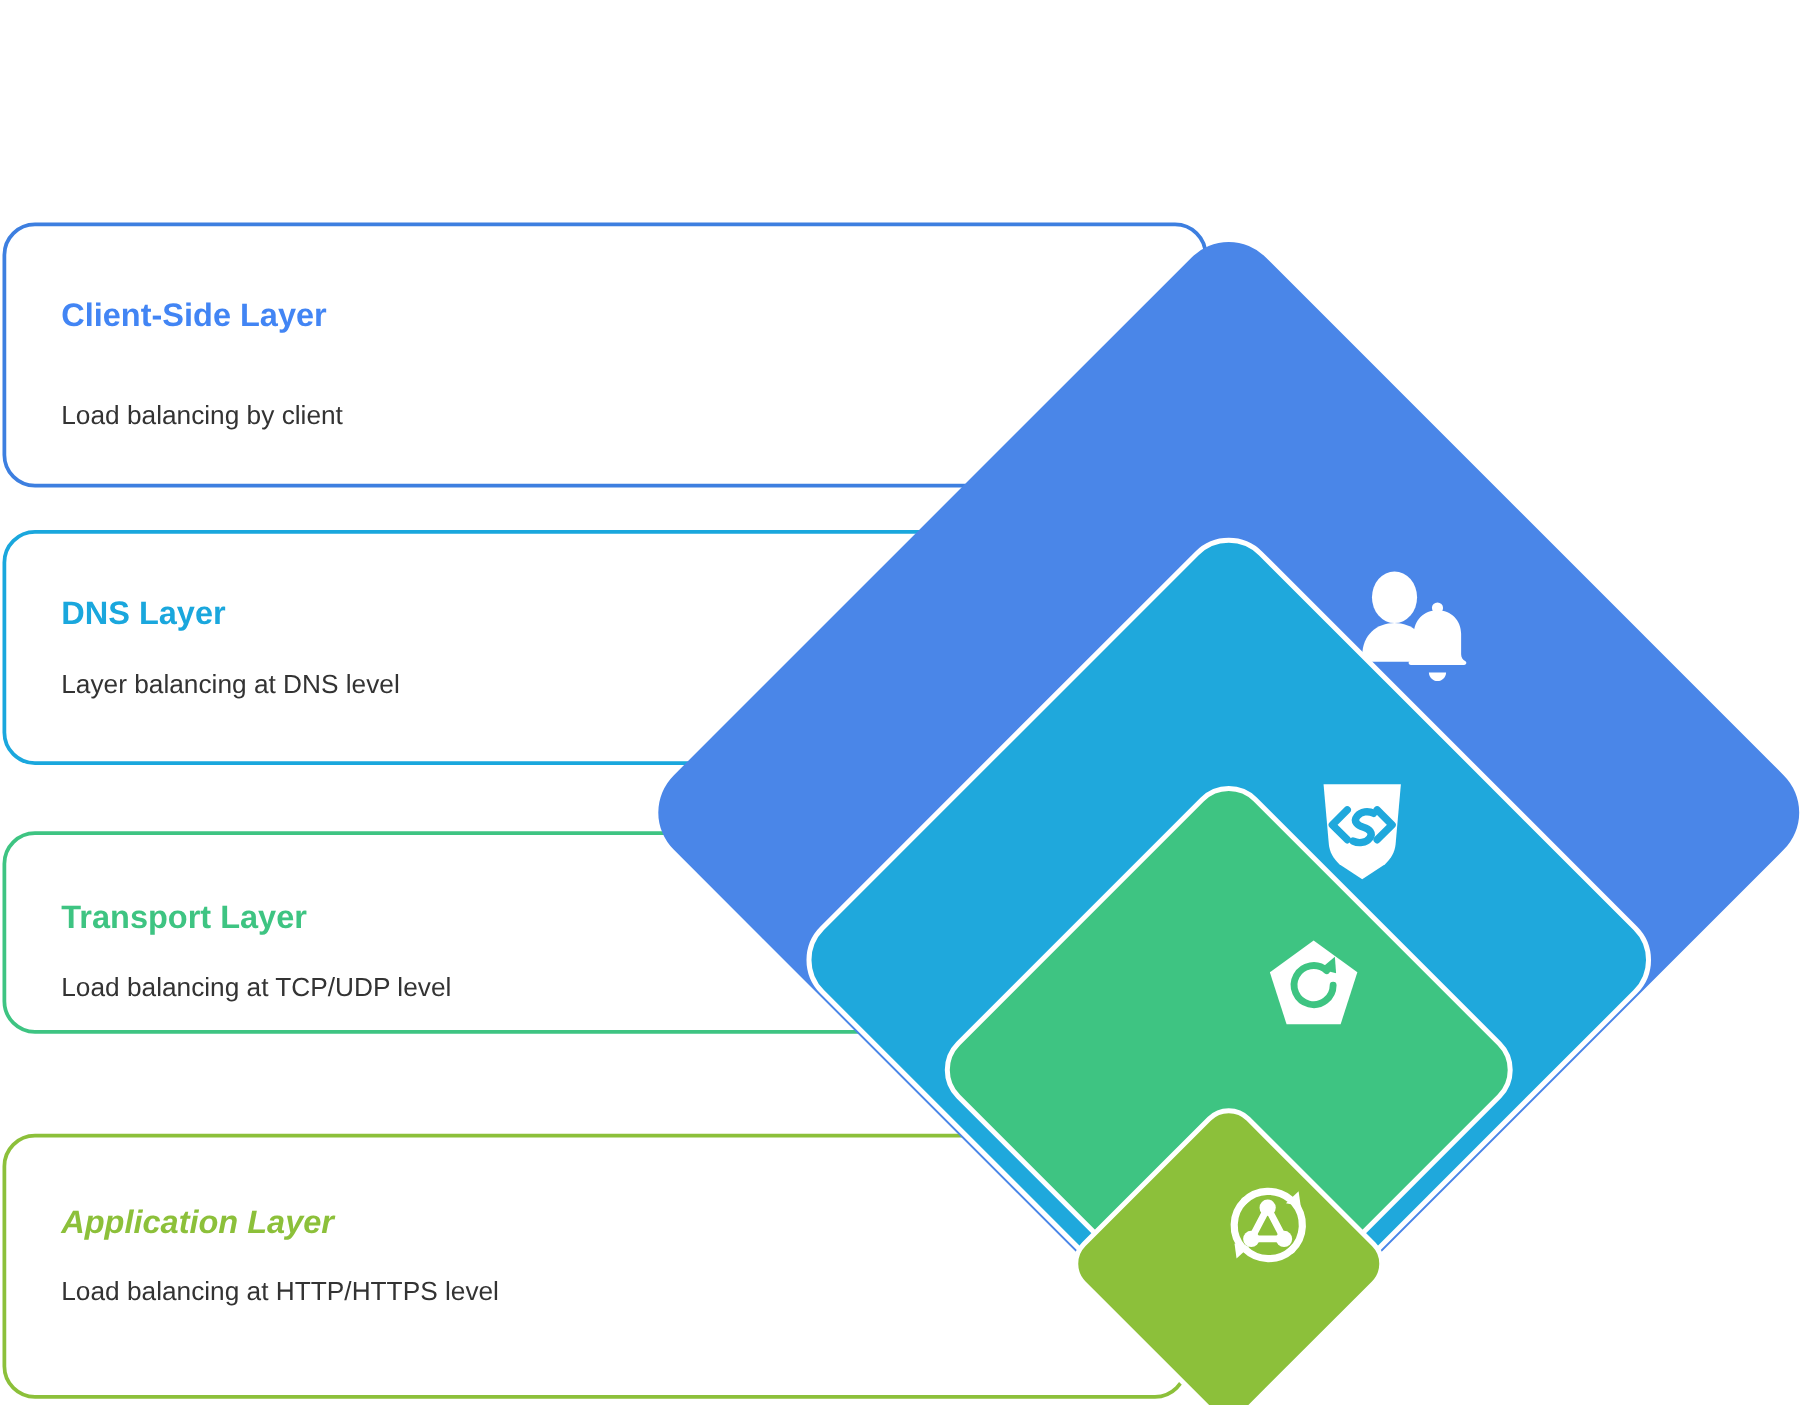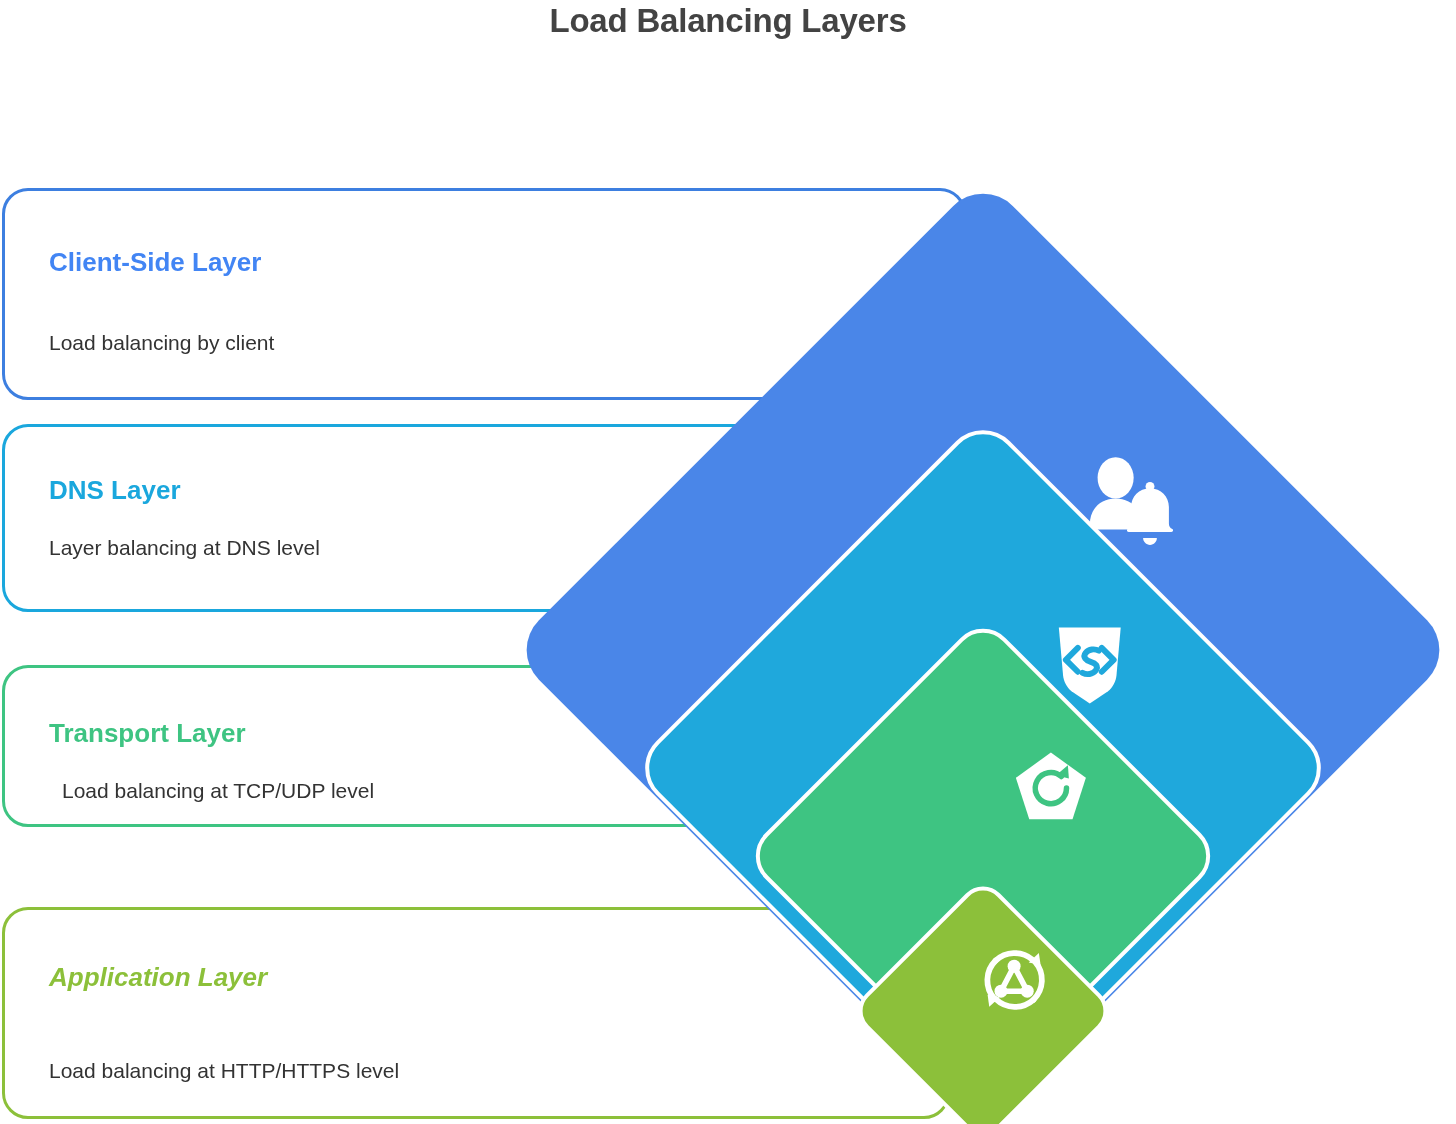--- a/index.html
+++ b/index.html
@@ -63,33 +63,33 @@
     position: absolute;
     left: 44px;
     font-size: 21px;
     font-weight: normal;
     color: #333333;
     line-height: 1;
     white-space: nowrap;
   }
 
   
-  #card-0 { top: 188px;  width: 964px; height: 212px; border-color: #3d7fe0; }
+  #card-0 { top: 178px;  width: 964px; height: 212px; border-color: #3d7fe0; }
   #card-1 { top: 424px;  width: 792px; height: 188px; border-color: #1aa7dd; }
   #card-2 { top: 665px;  width: 720px; height: 162px; border-color: #3ec482; }
   #card-3 { top: 907px;  width: 948px; height: 212px; border-color: #8cc03a; }
 
   #card-0 .card-title { top: 58px;  color: #4285f4; }
   #card-0 .card-desc  { top: 117px; margin-top: 24px; }
   #card-1 .card-title { top: 50px;  color: #1aa7dd; }
   #card-1 .card-desc  { top: 110px; }
   #card-2 .card-title { top: 52px;  color: #3ec482; }
-  #card-2 .card-desc  { top: 112px; margin-left: 13px; }
+  #card-2 .card-desc  { top: 112px; }
   #card-3 .card-title { top: 54px;  color: #8cc03a; font-style: italic; }
-  #card-3 .card-desc  { top: 113px; margin-top: 37px; }
+  #card-3 .card-desc  { top: 113px; }
 
   
   .diamonds-layer {
     position: absolute;
     left: 0;
     top: 0;
     width: 1456px;
     height: 1124px;
     z-index: 2;
     pointer-events: none;
@@ -143,21 +143,20 @@
   #diamond-1 .diamond-icon { left: 50%; top: 50%; margin-left: -45px; margin-top: -196px; width: 90px;  height: 90px; }
   #diamond-2 .diamond-icon { left: 50%; top: 50%; margin-left: -40px; margin-top: -136px; width: 80px;  height: 80px; }
   #diamond-3 .diamond-icon { left: 50%; top: 50%; margin-left: -40px; margin-top: -84px;  width: 80px;  height: 80px; }
   .diamond-icon svg { display: block; }
 </style>
 </head>
 <body>
 
 <div id="stage">
 
-  <div class="page-title">Load Balancing Layers</div>
 
   <div class="cards-layer">
 
     <div class="layer-card" id="card-0">
       <div class="card-title">Client-Side Layer</div>
       <div class="card-desc">Load balancing by client</div>
     </div>
 
     <div class="layer-card" id="card-1">
       <div class="card-title">DNS Layer</div>

